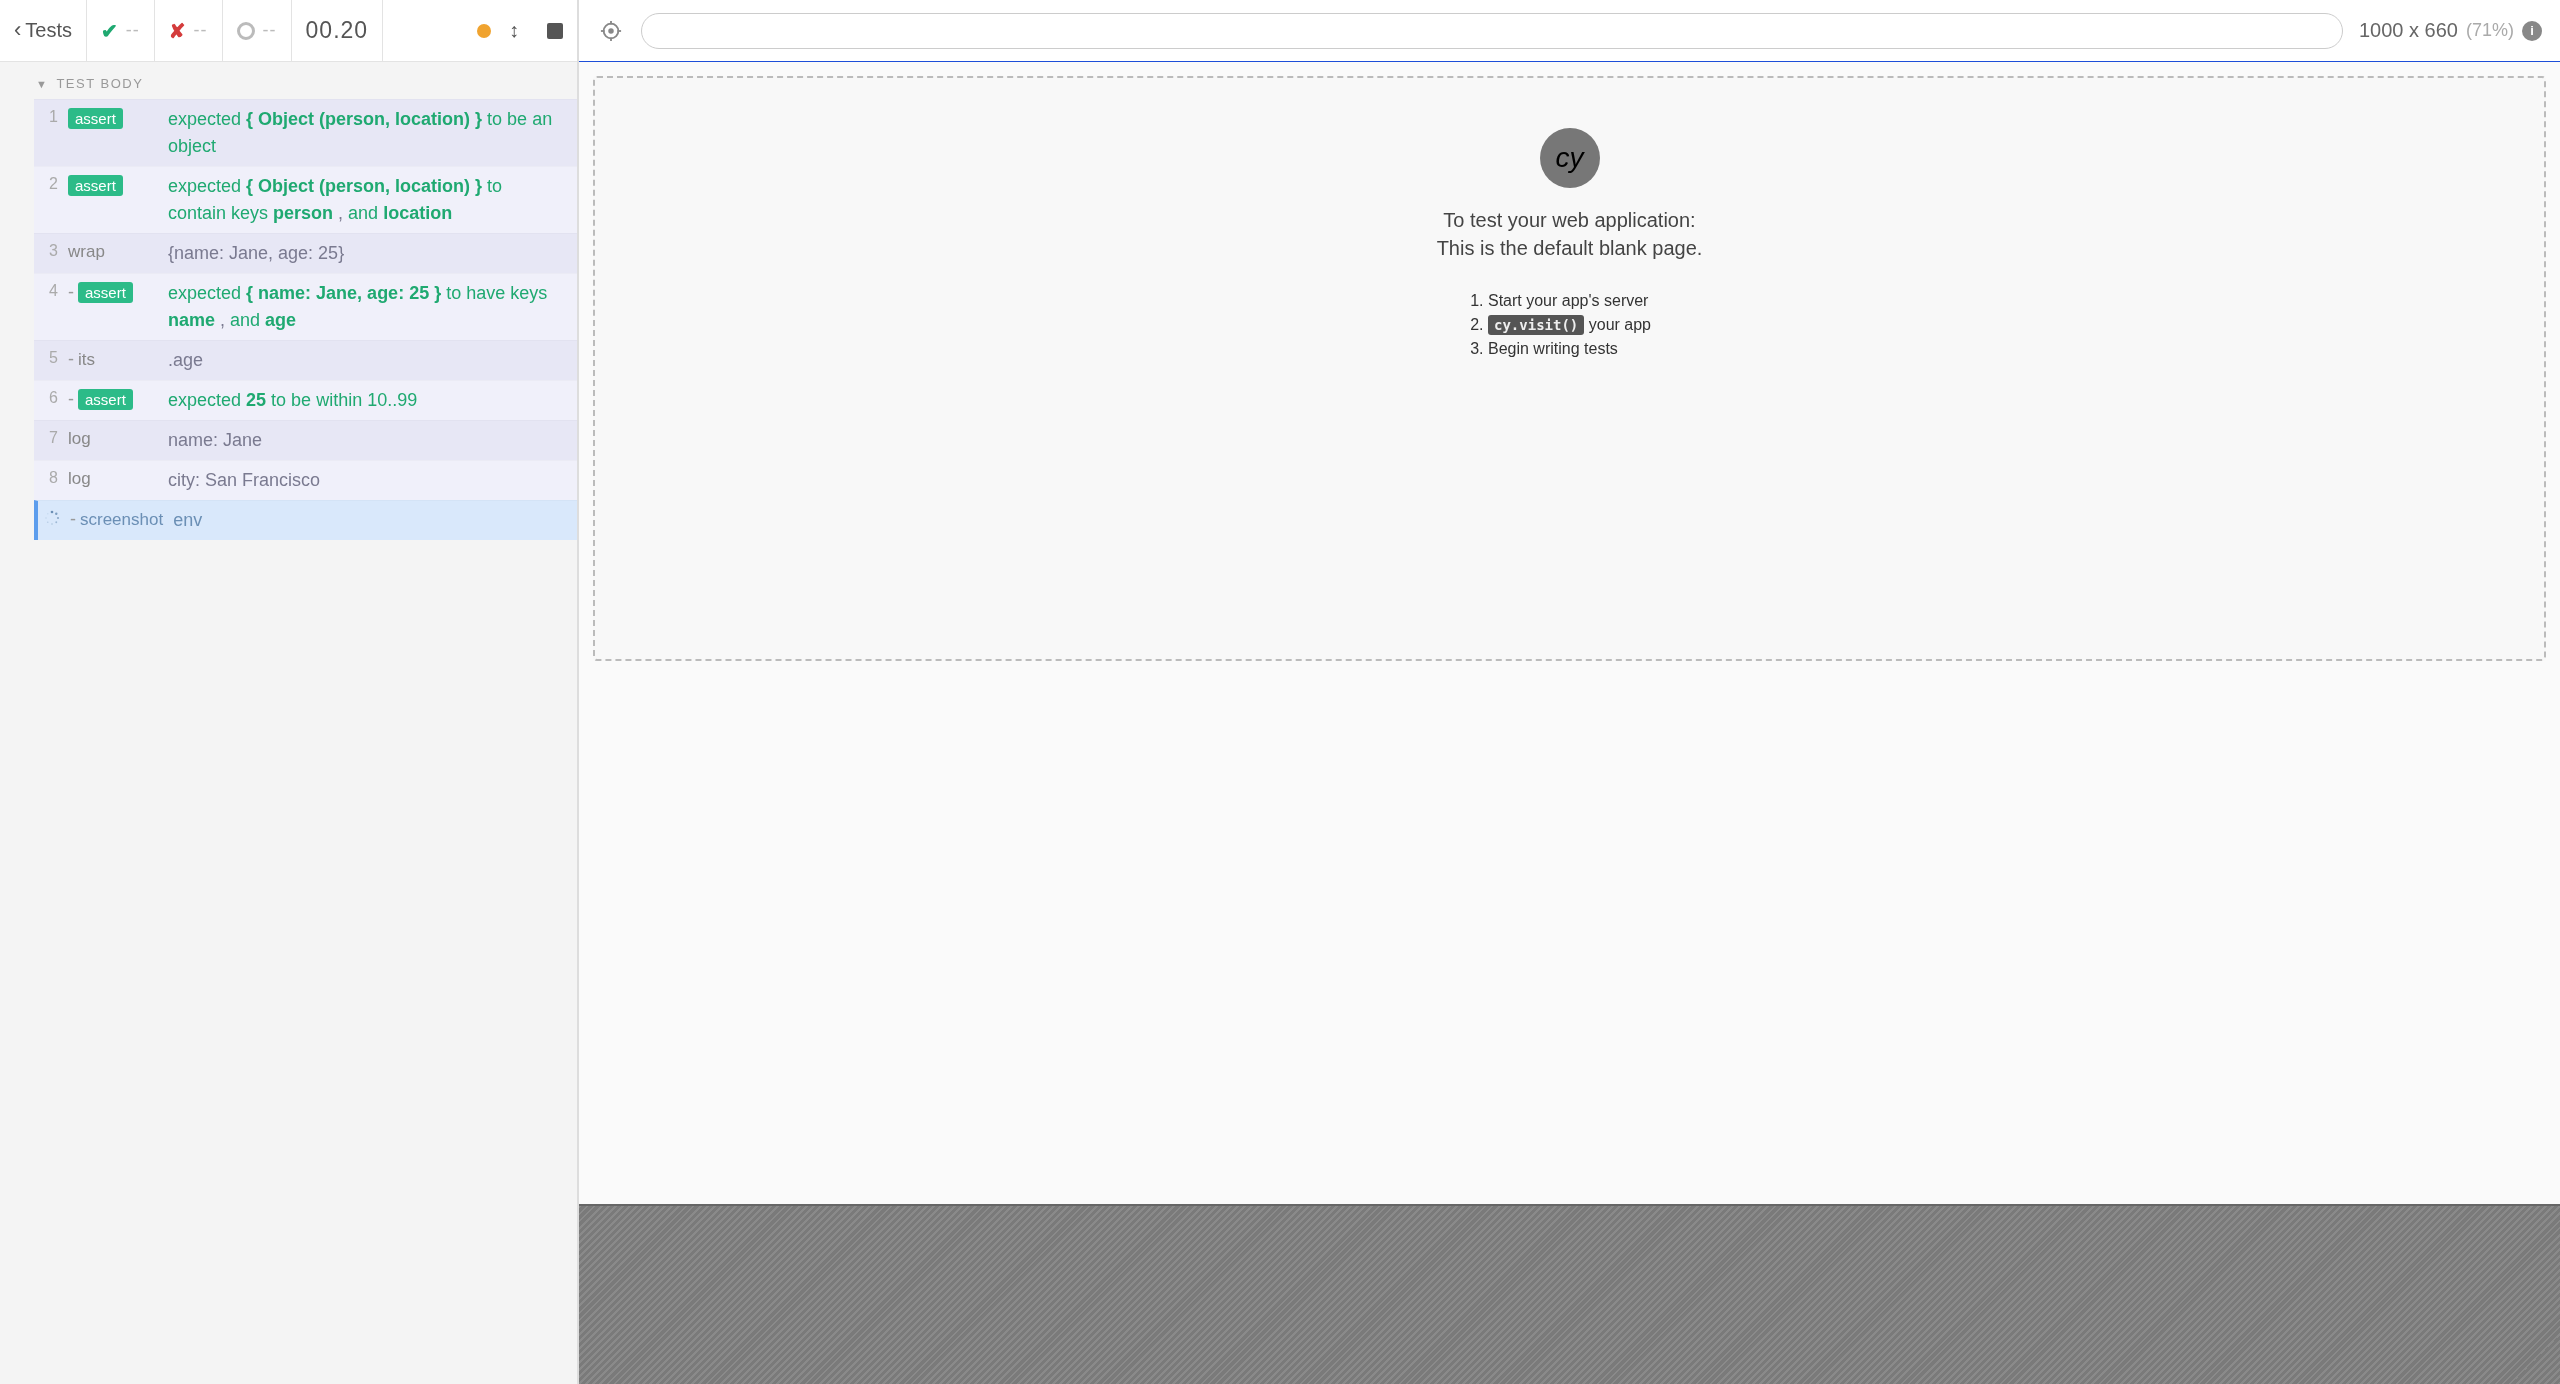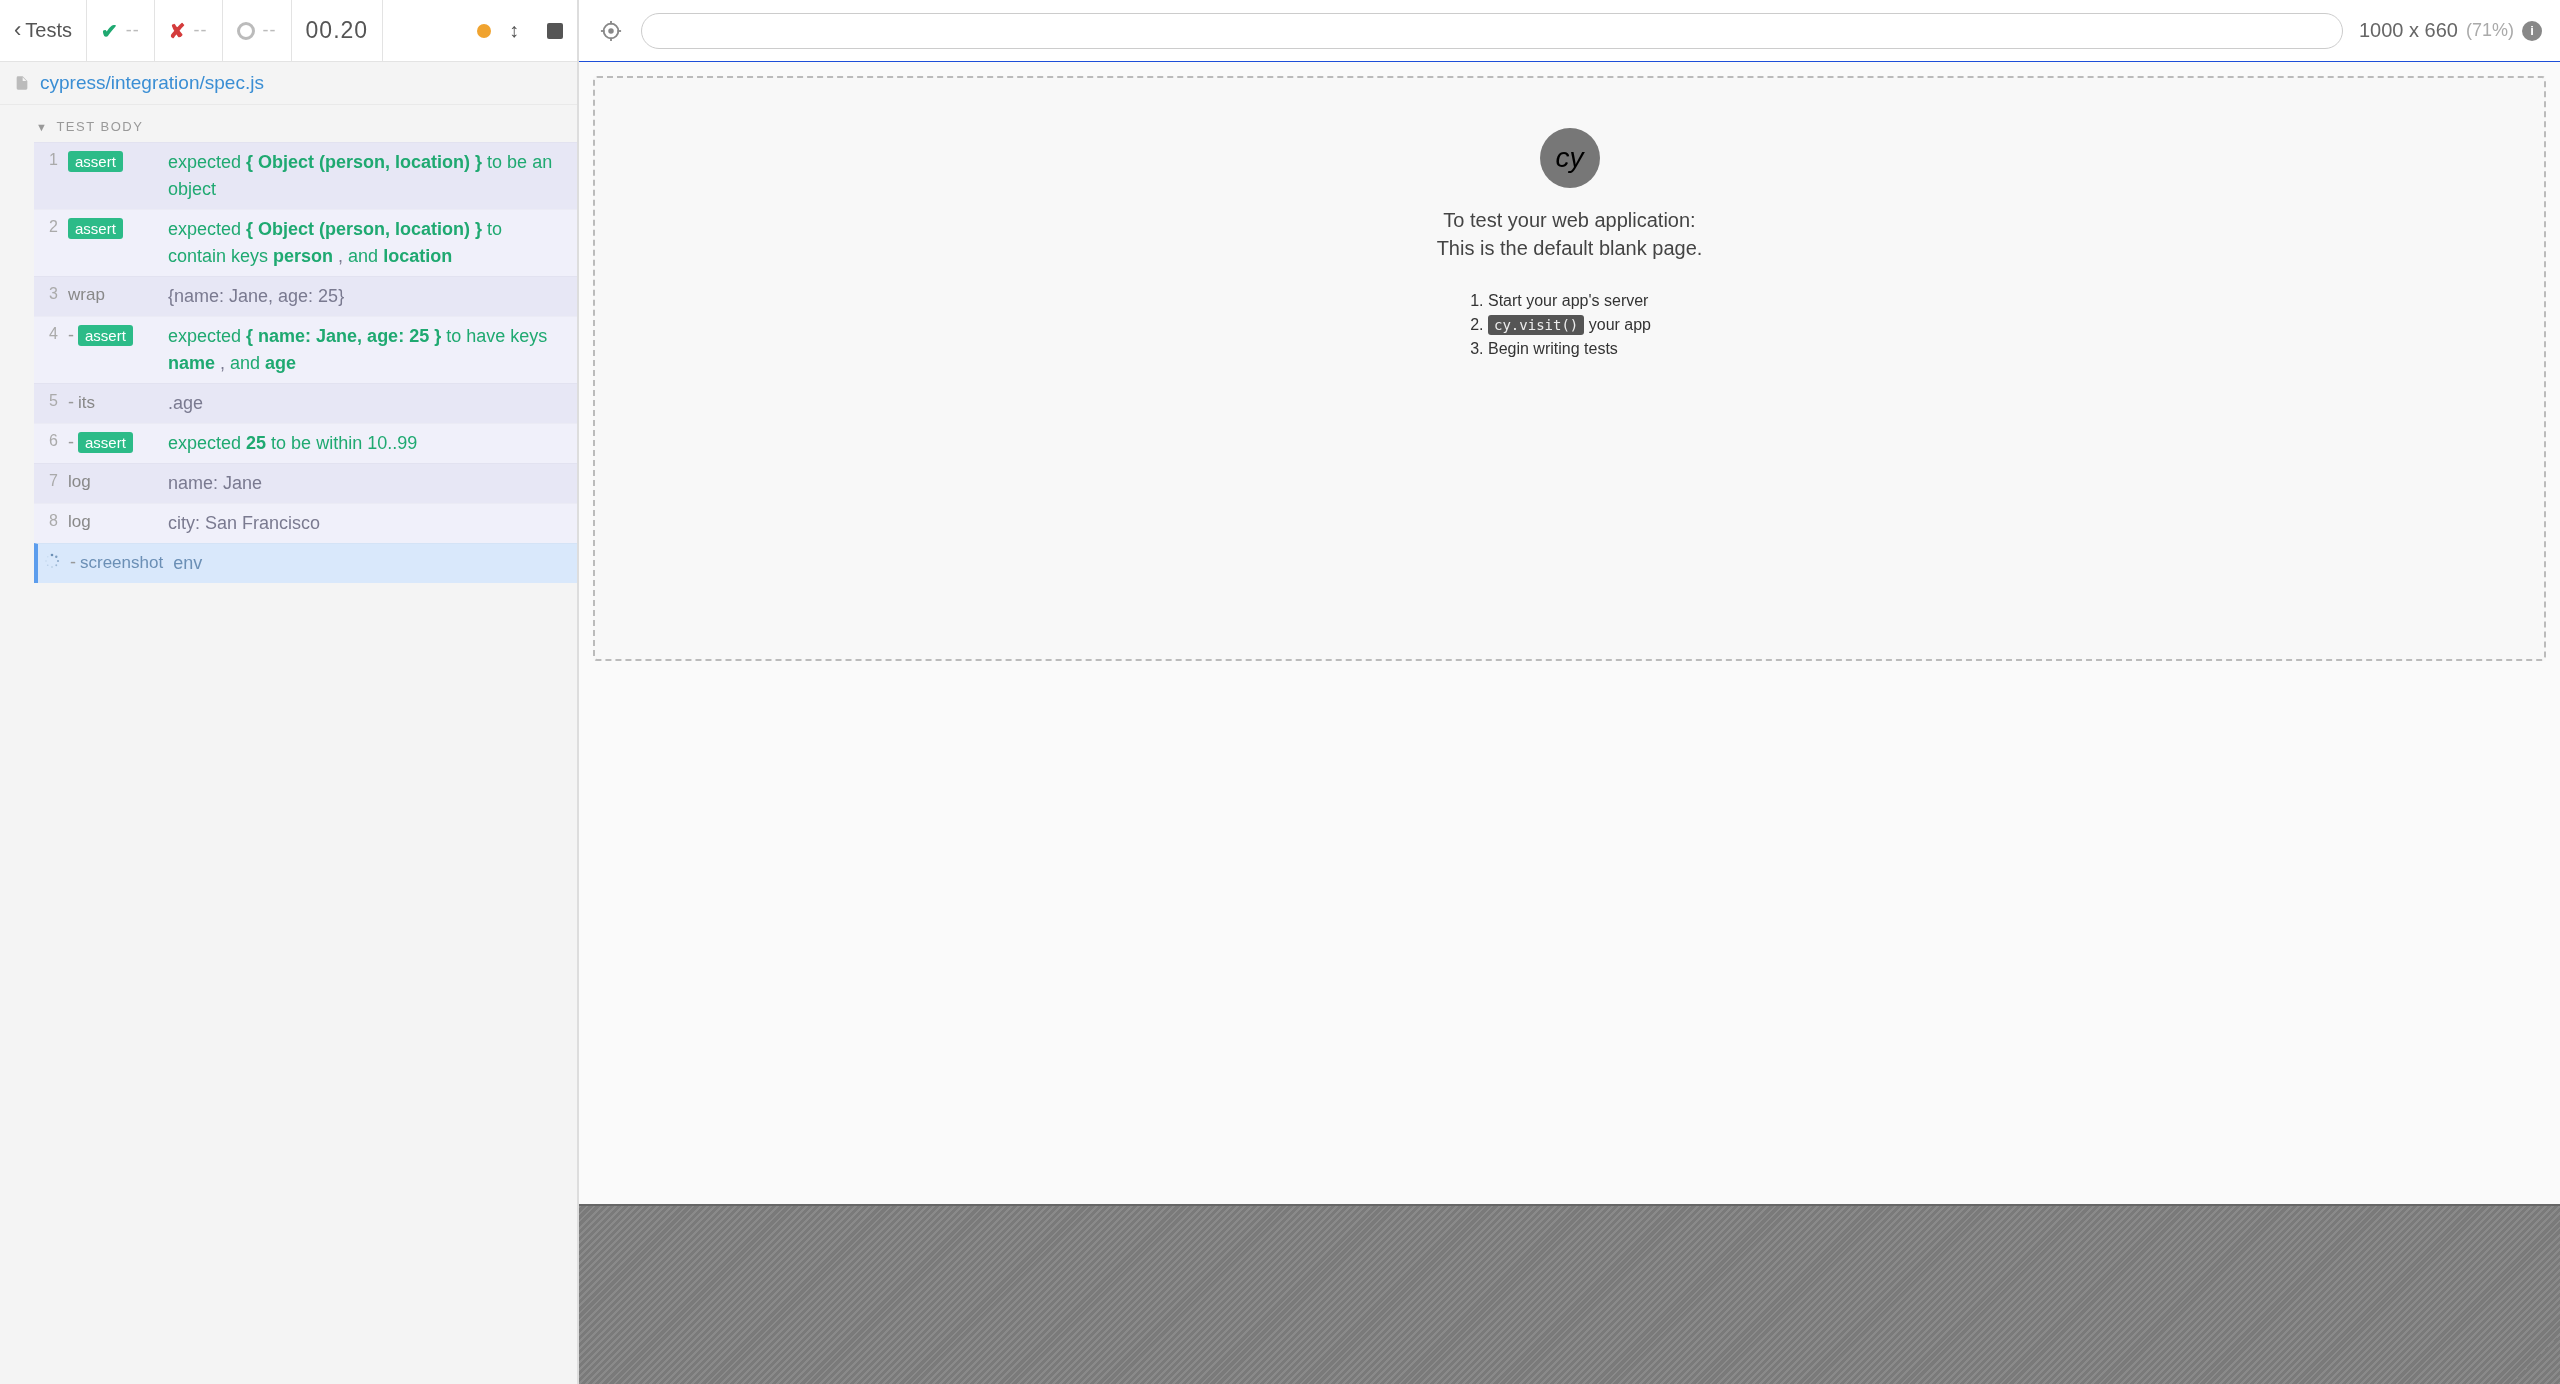--- a/index.html
+++ b/index.html
@@ -86,21 +86,21 @@
   .vp .scale{color:#aaa;font-size:18px;}
   .info-circ{width:20px;height:20px;border-radius:50%;background:#888;color:#fff;display:flex;align-items:center;justify-content:center;font-size:13px;font-weight:bold;}
 
   .aut-stage{flex:1;position:relative;background:#fafafa;padding:14px;overflow:hidden;}
   .iframe-box{width:100%;height:585px;border:2px dashed #bbb;border-radius:4px;background:#f8f8f8;padding:50px 40px;}
   .blank{max-width:520px;margin:0 auto;text-align:center;}
   .cy-logo{width:60px;height:60px;border-radius:50%;background:#777;color:#000000;display:flex;align-items:center;justify-content:center;font-size:28px;font-weight:500;margin:0 auto 18px;font-style:italic;font-family:"Helvetica Neue",Arial;}
   .blank p{font-size:20px;color:#444;font-weight:300;line-height:1.4;}
   .blank ol{text-align:left;margin:24px auto 0;display:inline-block;font-size:16px;color:#333;}
   .blank ol li{margin:6px 0;}
-  code.k{background:#555;color:#eee;padding:2px 6px;border-radius:3px;font-family:Menlo,monospace;font-size:14px;}
+  code.k{background:#555;color:#eee;padding:2px 6px;border-radius:3px;font-family:Menlo,monospace;font-size:14px;font-weight:bold;}
 
   .stripes{position:absolute;left:0;right:0;bottom:0;height:180px;background:repeating-linear-gradient(135deg,#8a8a8a 0,#8a8a8a 2px,#7a7a7a 2px,#7a7a7a 5px);border-top:2px solid #666;}
 </style>
 </head>
 <body>
 
 <div class="app" style="transform: scale(1);">
 
   <div class="left-pane">
 
@@ -127,28 +127,20 @@
       <div class="hdr-cell spacer"></div>
       <div class="hdr-cell controls">
         <span class="orange-dot"></span>
         <span class="updown">↕</span>
       </div>
       <div class="hdr-cell controls">
         <span class="stop-sq"></span>
       </div>
     </div>
 
-    <div class="spec-row">
-      <span class="file-icon">
-        <svg viewBox="0 0 24 24" fill="#bbb">
-            <path d="M13 2H6a2 2 0 0 0-2 2v16a2 2 0 0 0 2 2h12a2 2 0 0 0 2-2V9l-7-7zM13 3.5 18.5 9H13V3.5z"></path>
-          </svg>
-      </span>
-      <span class="spec-link">cypress/integration/spec.js</span>
-    </div>
 
 
     <div class="cmdlog">
       <div class="test-body-h">
         <span class="caret-down">▼</span>
         <span>TEST BODY</span>
       </div>
       <div class="commands" id="commands">
           <div class="cmd alt">
             <div class="num">1</div>

